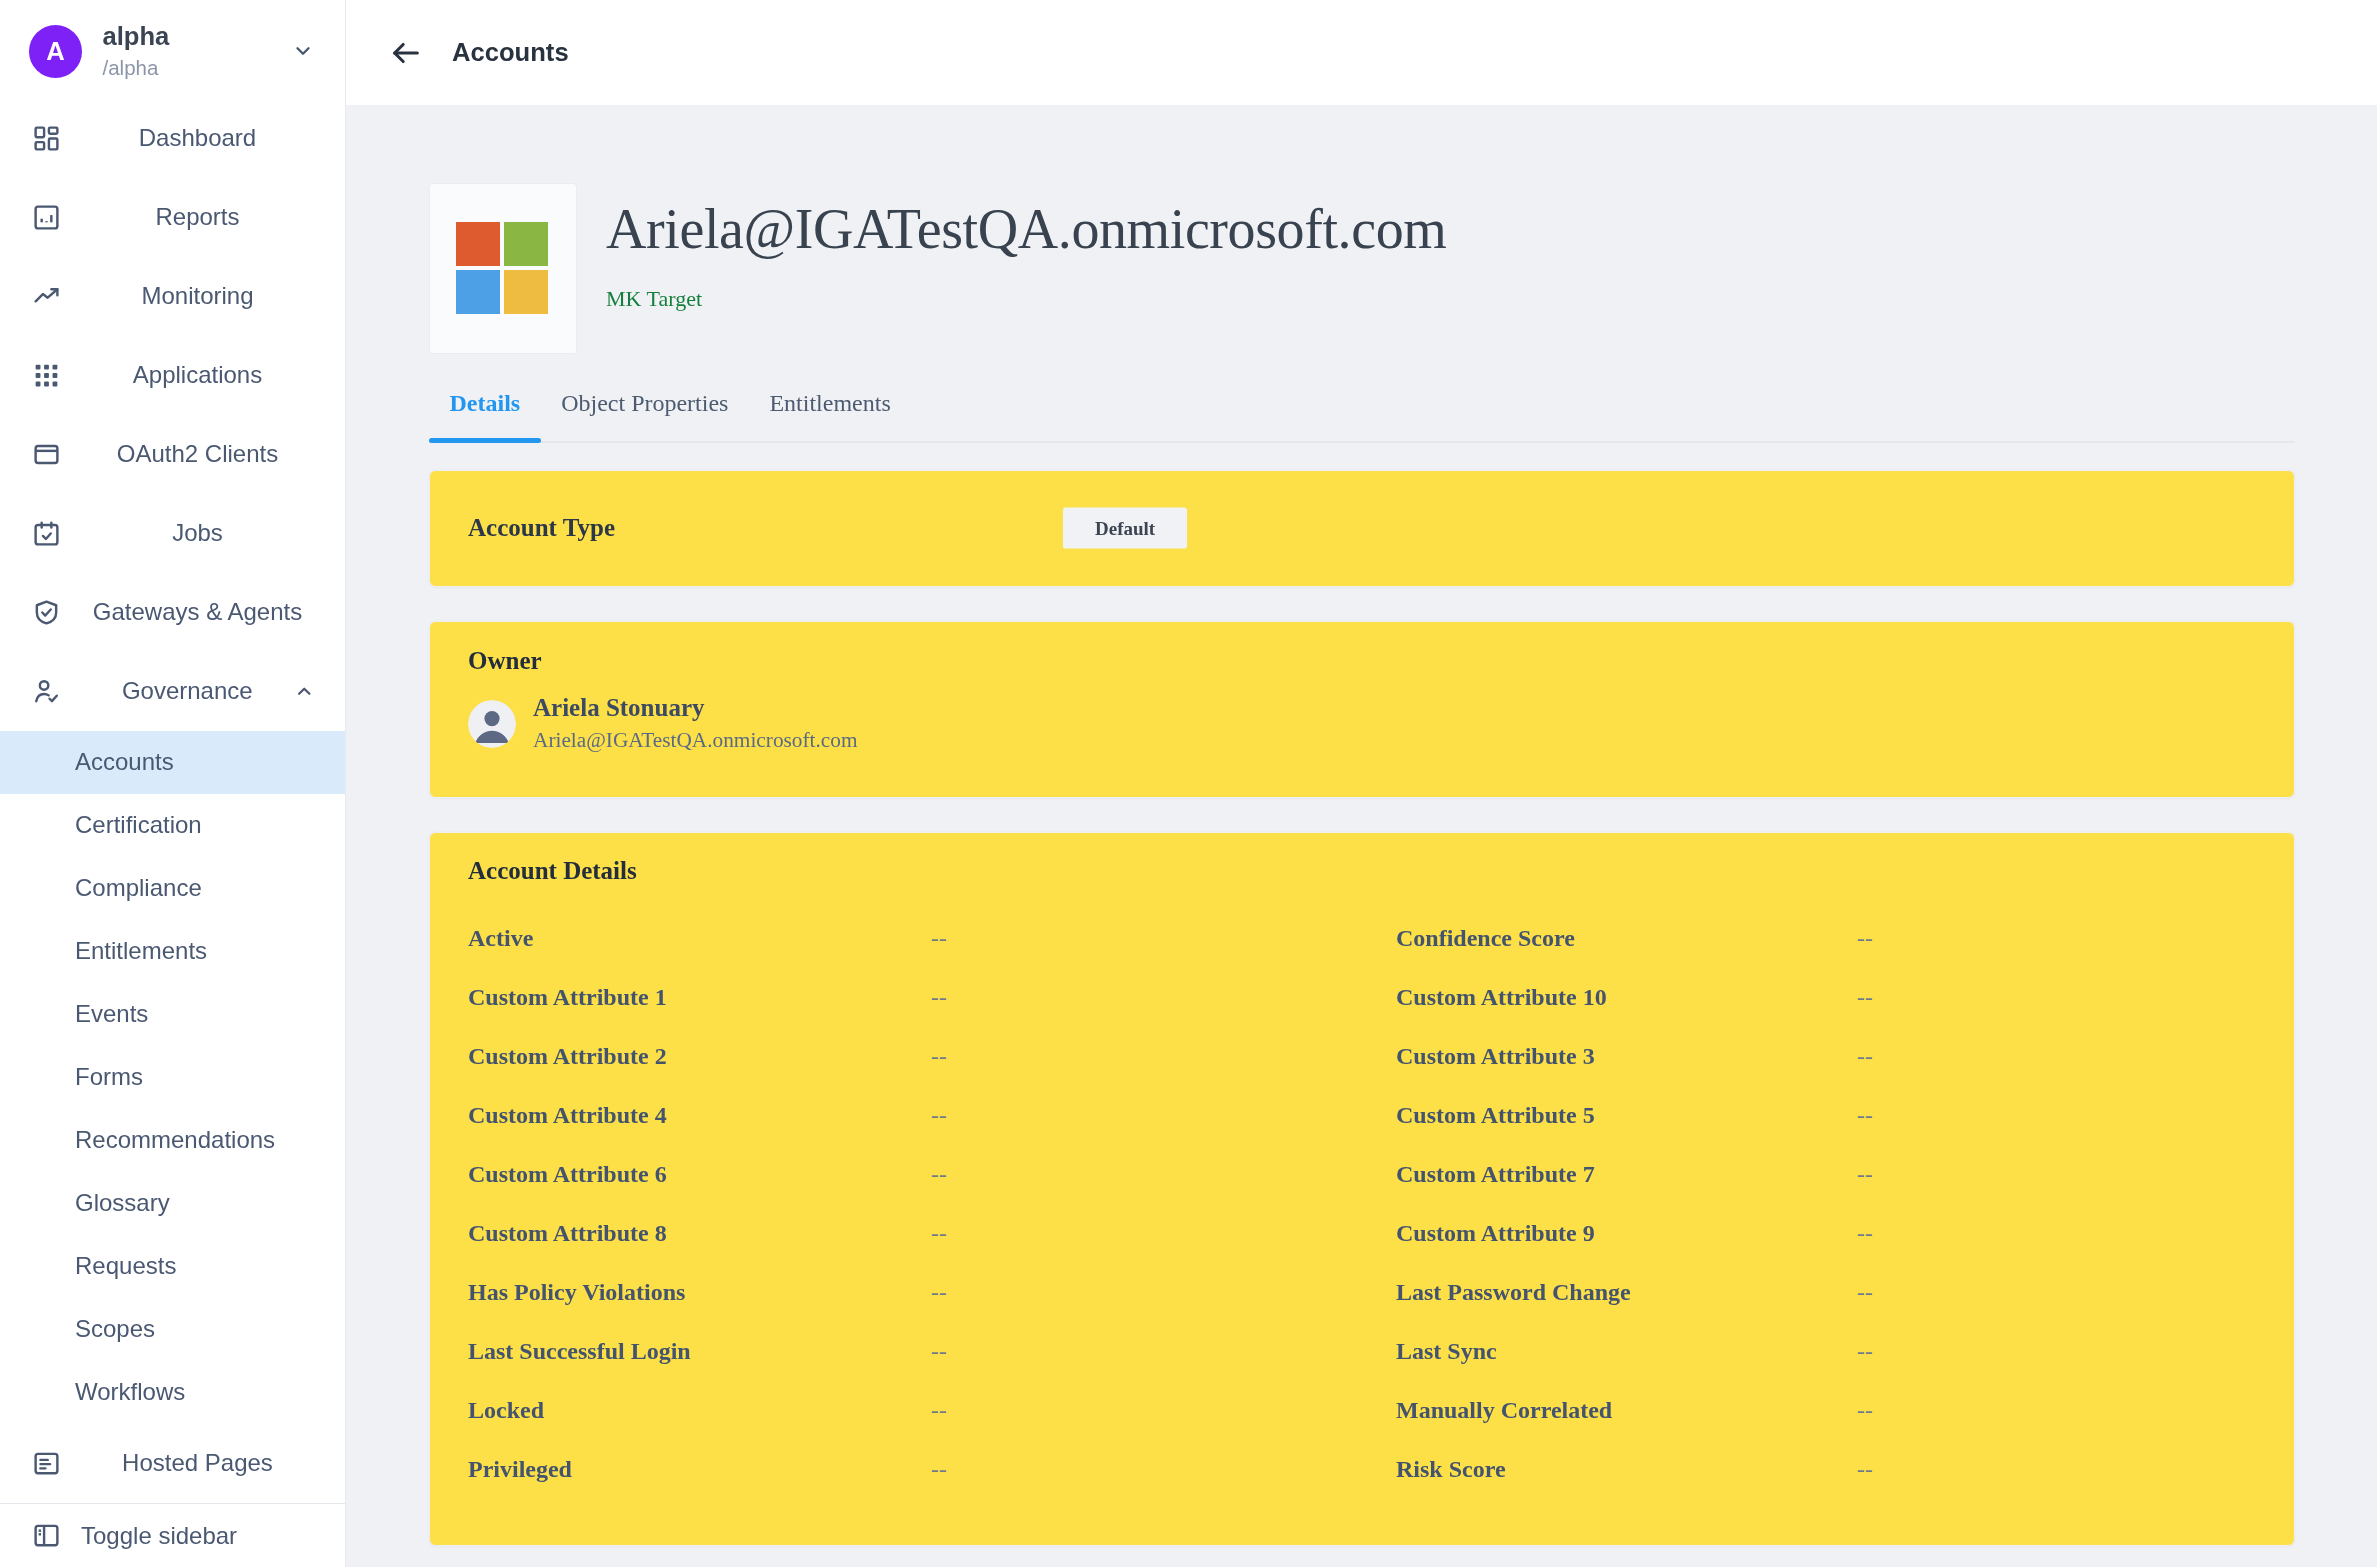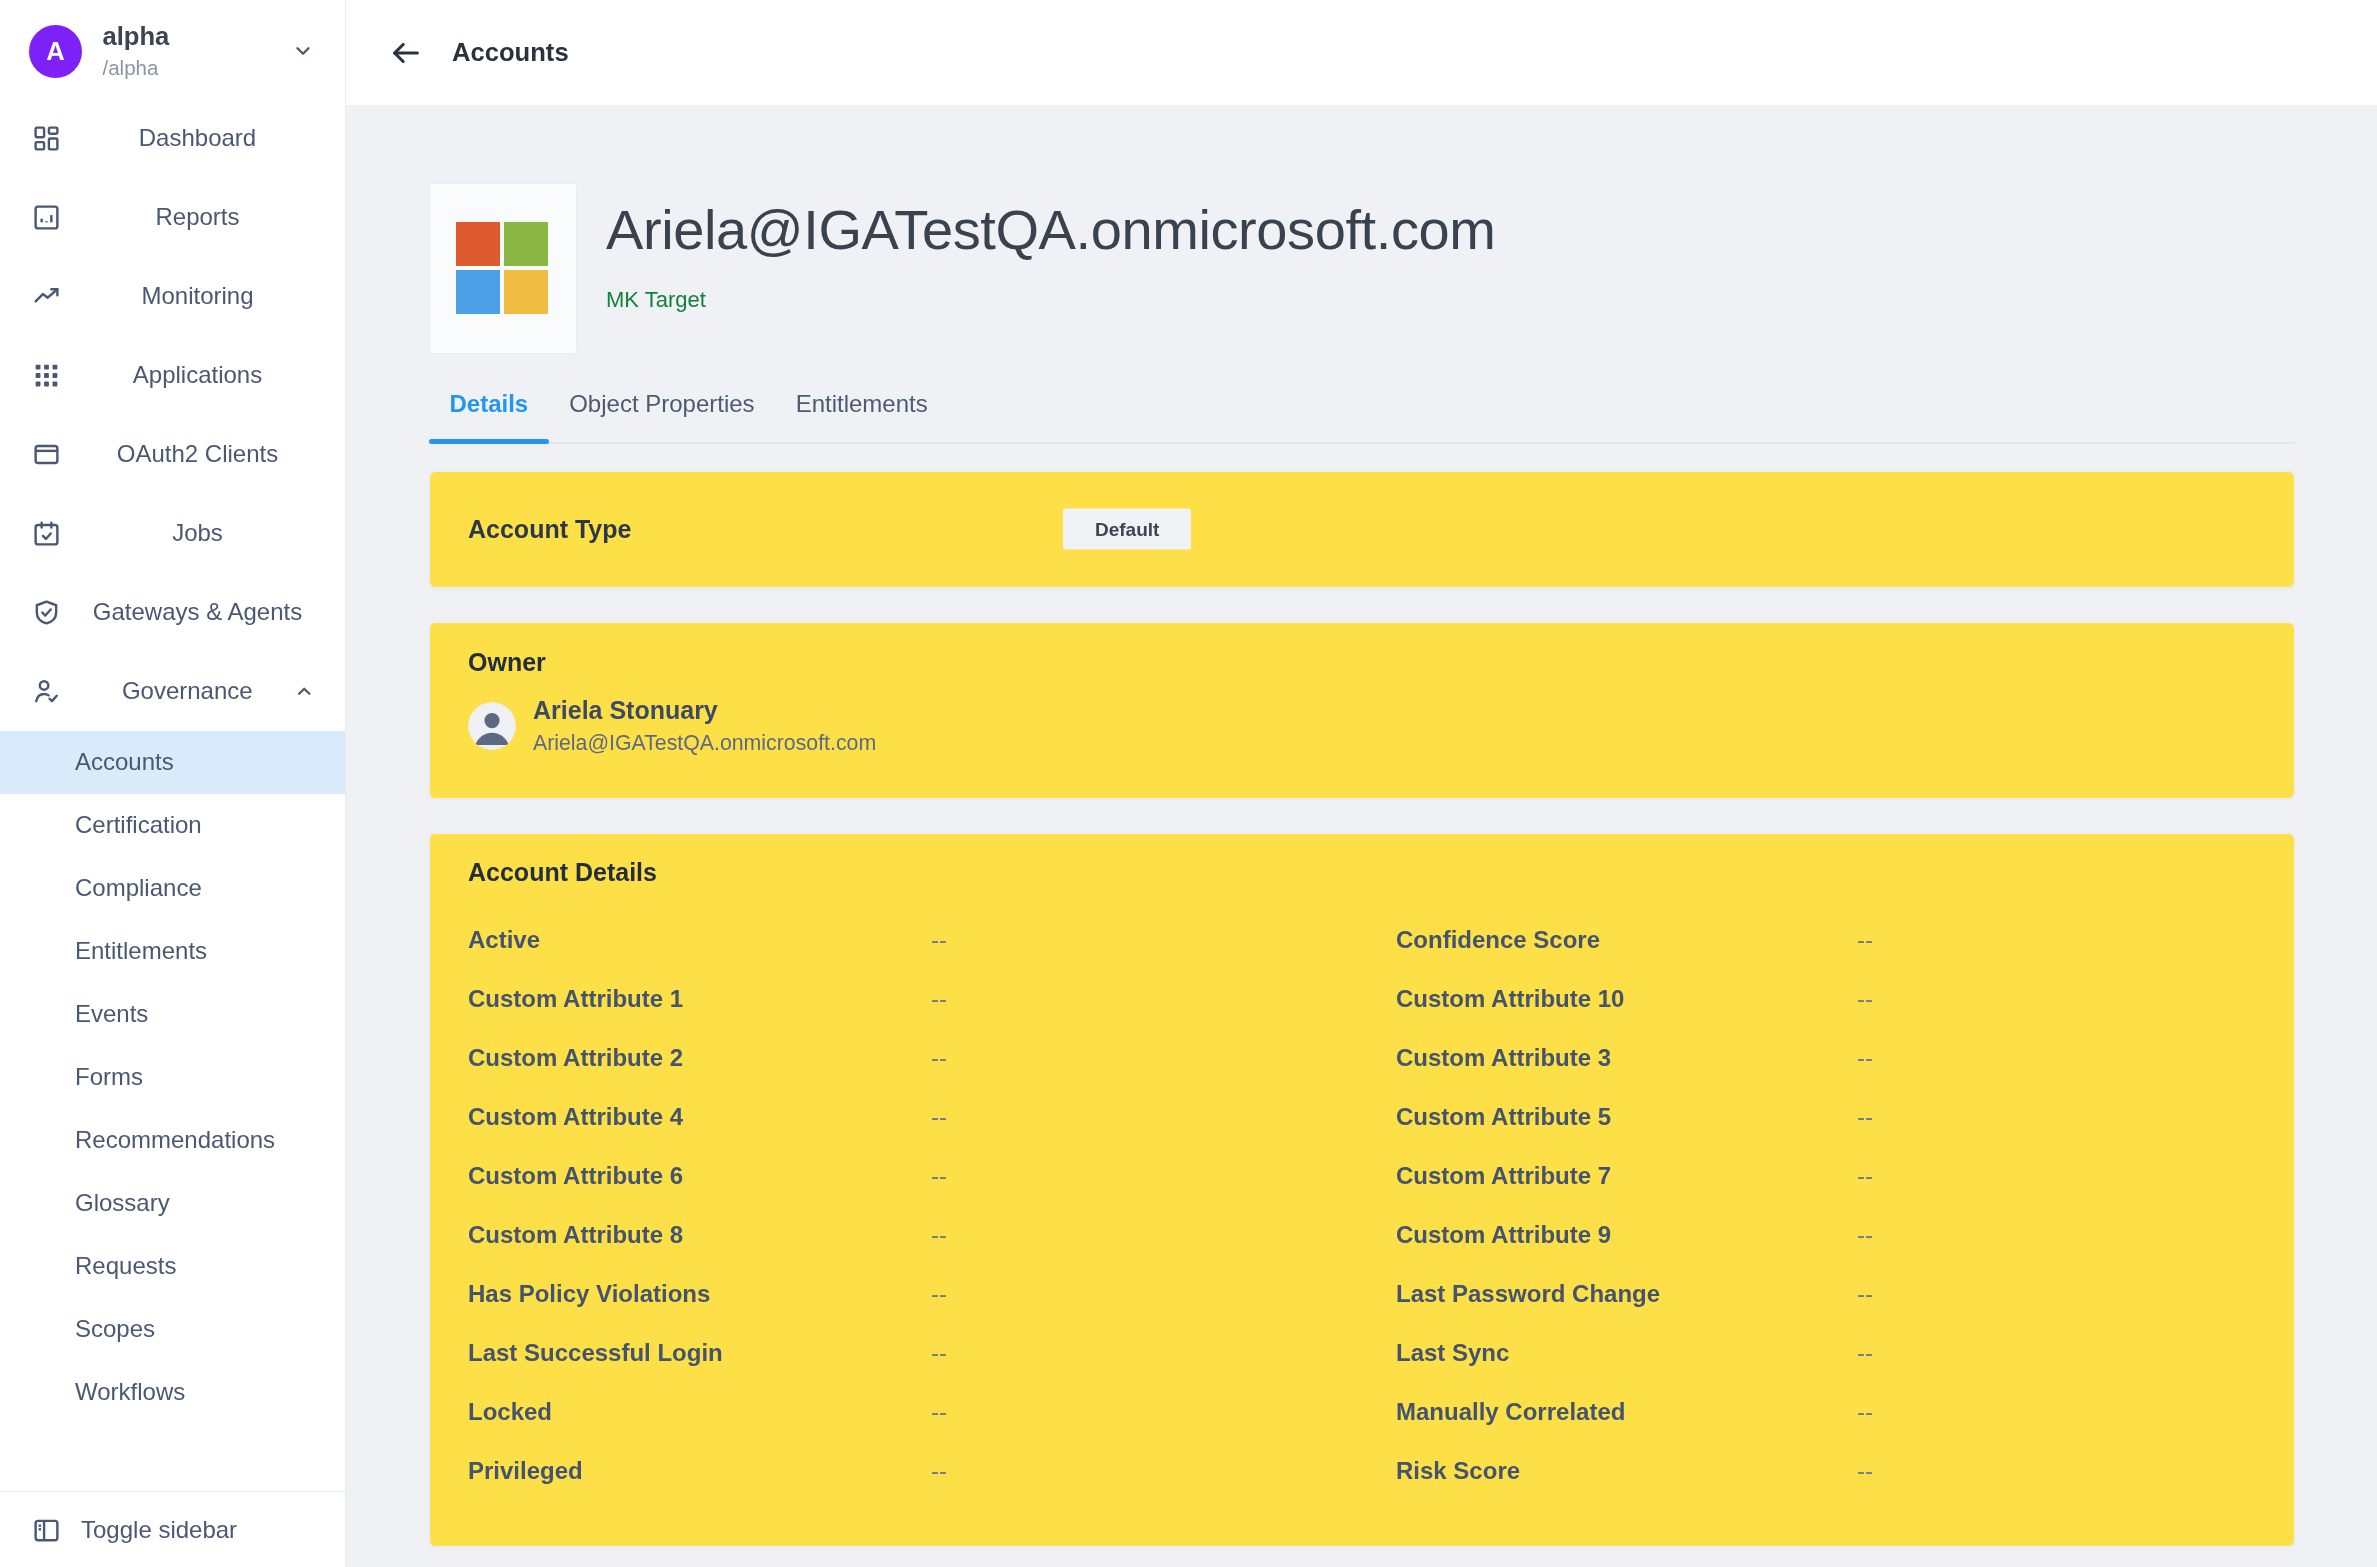--- a/index.html
+++ b/index.html
@@ -28,21 +28,21 @@
   .topbar { height:105px; background:#fff; display:flex; align-items:center; padding:0 51px 0 41px; }
   .back-btn { width:38px; height:38px; display:flex; align-items:center; justify-content:center; color:#29323f; cursor:pointer; }
   .topbar-title { margin-left:27px; font-size:25.6px; font-weight:600; color:#29323f; }
   .user-chip { margin-left:auto; display:flex; align-items:center; cursor:pointer; }
   .avatar-dark { width:53px; height:53px; border-radius:50%; overflow:hidden; }
   .user-texts { margin-left:19px; }
   .user-name { font-size:24px; font-weight:700; color:#2a3342; }
   .user-email { font-size:22px; color:#7b88a2; margin-top:4.3px; }
   .user-chip .chev { margin-left:25.6px; }
 
-  .content { flex:1; background:#eff1f4; padding:78px 82px 4px 83px; overflow:hidden; }
+  .content { flex:1; background:#eff1f4; padding:78px 82px 4px 83px; overflow:hidden;font-family:Liberation Serif, serif; }
 
   .entity-header { display:flex; }
   .logo-box { width:148px; height:171px; background:#fafbfd; border:0.9px solid #e9edf2; border-radius:3.4px; display:flex; align-items:center; justify-content:center; }
   .ms-logo { width:94px; height:94px; display:grid; grid-template-columns:44px 44px; grid-template-rows:44px 44px; gap:4.3px; }
   .ms-sq { width:44px; height:44px; }
   .entity-texts { margin-left:29px; padding-top:13.7px; }
   .entity-title { font-size:56px; font-weight:300; color:#39424f; letter-spacing:-0.4px; }
   .entity-sub { font-size:22px; color:#15803d; margin-top:25.6px; }
 
   .tabs-wrap { margin-top:36px; position:relative; }
@@ -221,20 +221,31 @@
       <div class="sub-item">
         <span>Requests</span>
       </div>
       <div class="sub-item">
         <span>Scopes</span>
       </div>
       <div class="sub-item">
         <span>Workflows</span>
       </div>
 
+      <div class="menu-item">
+        <span class="mi-icon">
+          <svg width="29" height="29" viewBox="0 0 24 24" fill="none" stroke="currentColor" stroke-width="2" stroke-linecap="round">
+              <rect x="3" y="4" width="18" height="16" rx="2"></rect>
+              <line x1="7" y1="9" x2="13" y2="9"></line>
+              <line x1="7" y1="12.5" x2="15" y2="12.5"></line>
+              <line x1="7" y1="16" x2="11" y2="16"></line>
+            </svg>
+        </span>
+        <span class="mi-label">Hosted Pages</span>
+      </div>
     </nav>
 
     <div class="sidebar-footer">
       <span class="mi-icon">
         <svg width="29" height="29" viewBox="0 0 24 24" fill="none" stroke="currentColor" stroke-width="2">
             <rect x="3" y="4" width="18" height="16" rx="2"></rect>
             <line x1="10" y1="4" x2="10" y2="20"></line>
             <line x1="5.5" y1="8" x2="7.5" y2="8"></line>
             <line x1="5.5" y1="11" x2="7.5" y2="11"></line>
           </svg>

